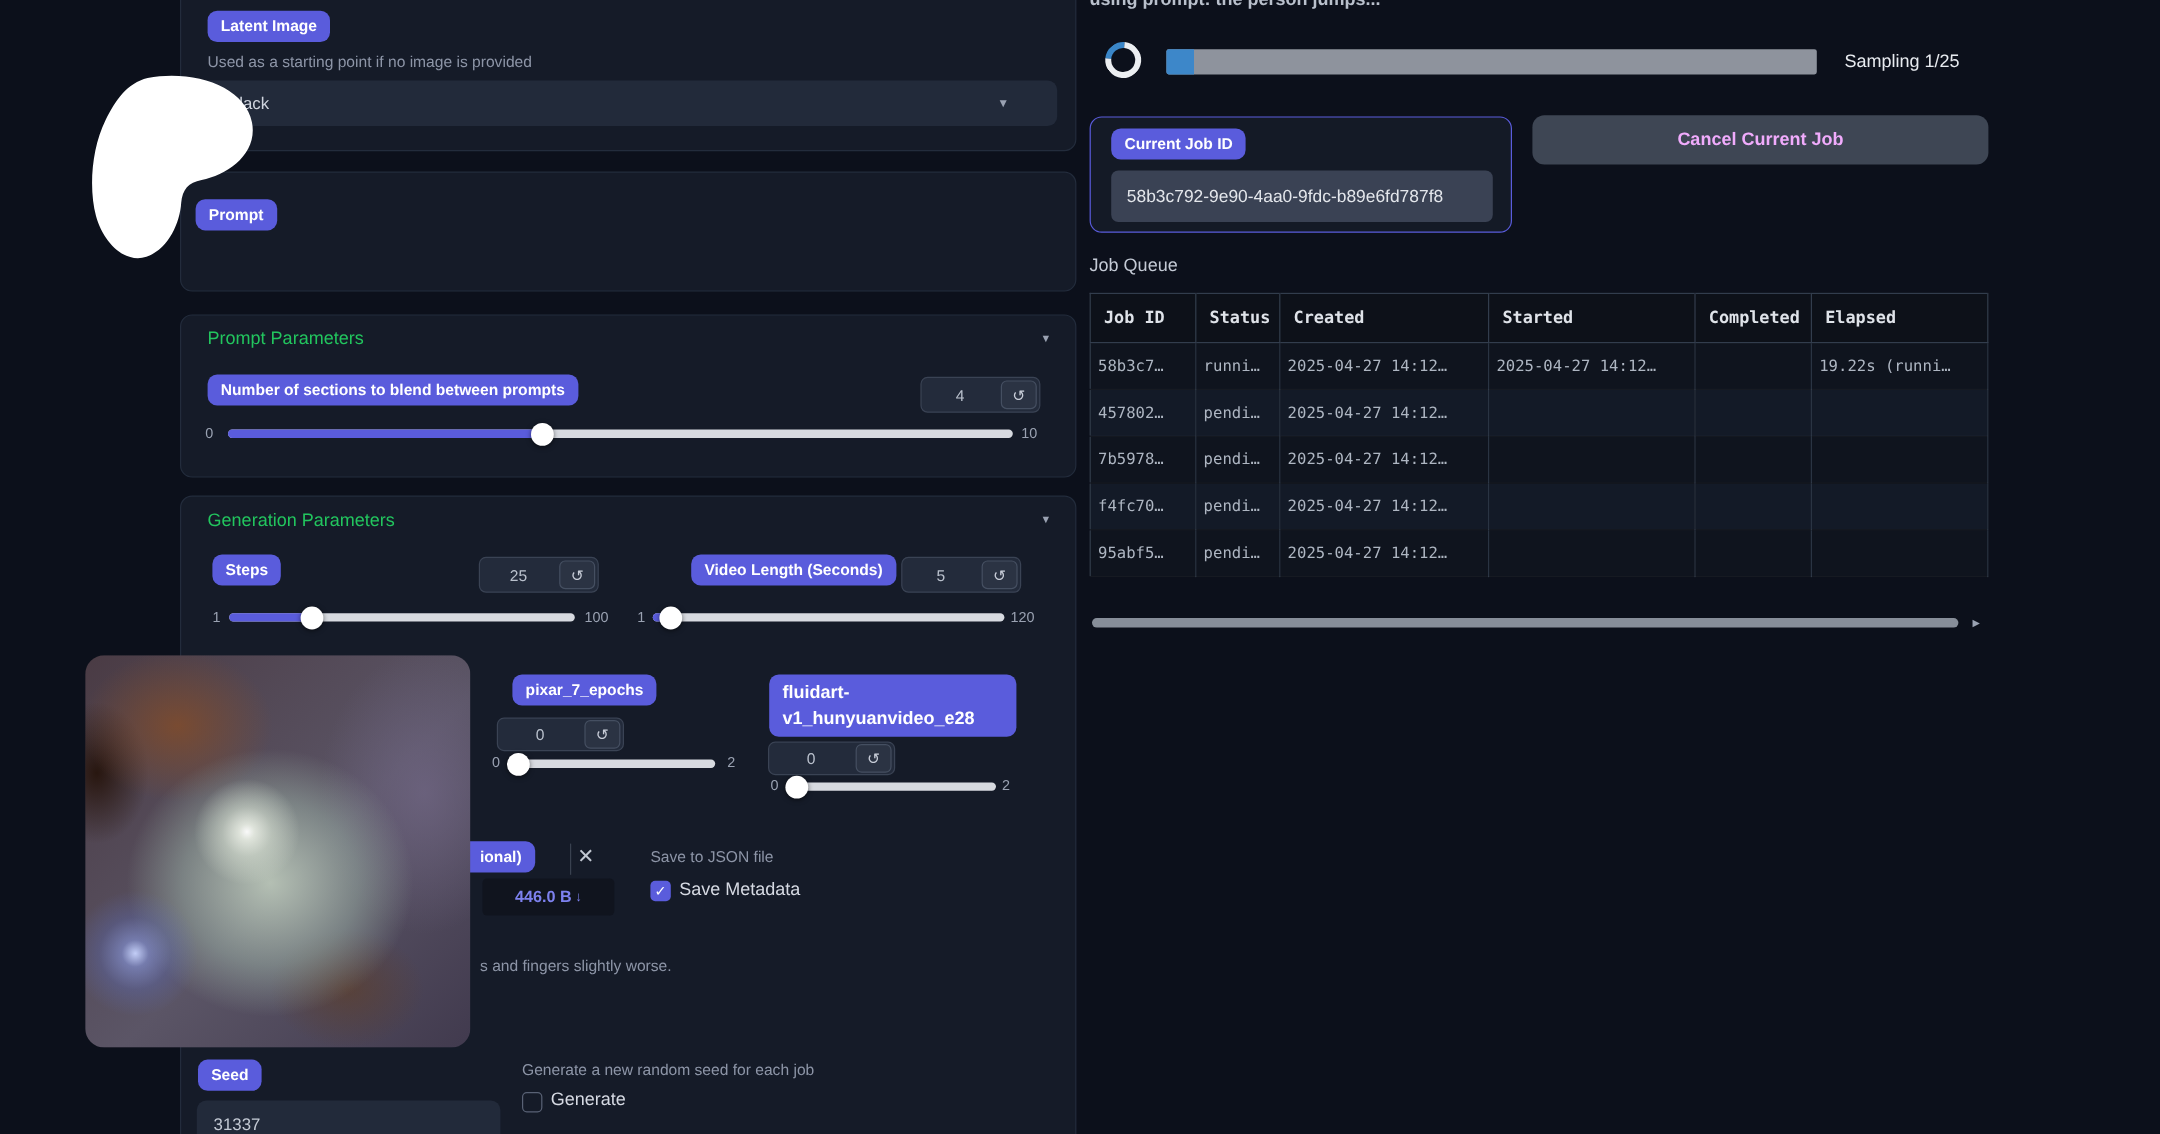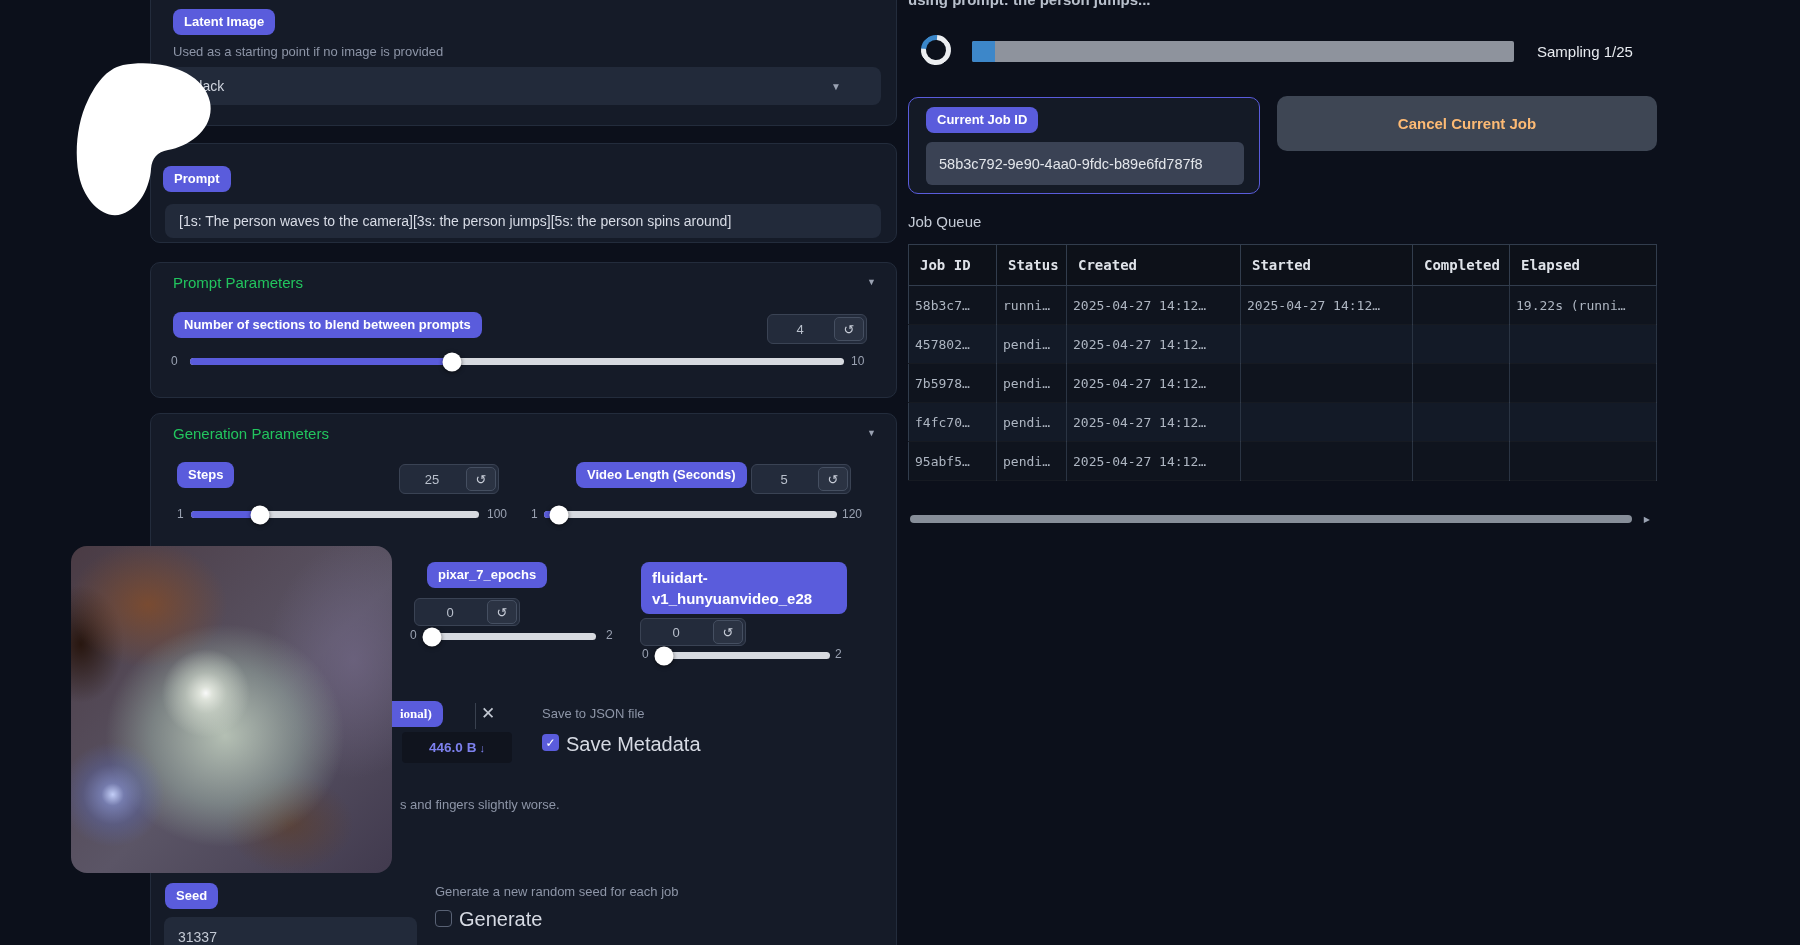--- a/index.html
+++ b/index.html
@@ -20,33 +20,33 @@
                   border-radius:5px;color:#c8cdd8;font-size:13px;display:flex;align-items:center;
                   justify-content:center;cursor:pointer;padding:0;}
   .s-label{position:absolute;font-size:12px;color:#9aa2b2;}
   .s-track{position:absolute;height:7px;background:#d7dae0;border-radius:4px;cursor:pointer;}
   .s-fill{height:100%;background:#5a5cdc;border-radius:4px 0 0 4px;}
   .s-handle{position:absolute;top:50%;width:19px;height:19px;background:#fff;border-radius:50%;
             transform:translate(-50%,-50%);box-shadow:0 1px 4px rgba(0,0,0,.55);cursor:grab;}
   .checkbox{position:absolute;width:17px;height:17px;border-radius:4px;box-sizing:border-box;cursor:pointer;}
   .checkbox.checked{background:#5a5cdc;color:#fff;font-size:12px;display:flex;align-items:center;justify-content:center;}
   .checkbox.unchecked{border:1.5px solid #596275;background:transparent;}
-  .chk-label{position:absolute;font-size:20px;color:#d6dae3;}
+  .chk-label{position:absolute;font-size:15px;color:#d6dae3;}
   
   .progress-track{position:absolute;left:972px;top:41px;width:542px;height:21px;background:#8e939d;border-radius:2px;}
   .progress-fill{height:100%;background:#3d87c9;border-radius:2px 0 0 2px;}
   .spinner{position:absolute;left:921px;top:35px;width:30px;height:30px;border-radius:50%;
            border:5.5px solid #eceef1;border-top-color:#3a86c8;transform:rotate(-40deg);box-sizing:border-box;}
   .jobid-panel{position:absolute;left:908px;top:97px;width:352px;height:97px;background:#141a26;
                border:1.5px solid #5a5cdc;border-radius:10px;box-sizing:border-box;}
   .jobid-value{position:absolute;left:17px;top:44px;width:318px;height:43px;background:#3a4254;
                border-radius:6px;display:flex;align-items:center;padding:0 13px;box-sizing:border-box;
                color:#e3e6eb;font-size:14.5px;}
-  .cancel-btn{position:absolute;left:1277px;top:96px;width:380px;height:55px;background:#3e4654;
-              border:none;border-radius:10px;color:#fdba74;font-weight:bold;font-size:15px;
+  .cancel-btn{position:absolute;left:1277px;top:96px;width:380px;height:41px;background:#3e4654;
+              border:none;border-radius:10px;color:#f0abfc;font-weight:bold;font-size:15px;
               font-family:"Liberation Sans",sans-serif;cursor:pointer;}
   .jq-table{position:absolute;left:908px;top:244px;width:748px;border-collapse:collapse;table-layout:fixed;
             font-family:"DejaVu Sans Mono",monospace;background:#0d1119;border:1px solid #323d4d;}
   .jq-table th{height:40px;font-size:14px;color:#dfe3e9;text-align:left;padding:0 11px;
                border-right:1px solid #323d4d;border-bottom:1px solid #323d4d;font-weight:bold;
                white-space:nowrap;overflow:hidden;}
   .jq-table td{height:38px;font-size:13px;color:#aeb6c2;padding:0 6px;border-right:1px solid #2a3443;
                border-bottom:1px solid rgba(255,255,255,0.04);white-space:nowrap;overflow:hidden;}
   .jq-table tbody tr:nth-child(odd){background:#0f141e;}
   .jq-table tbody tr:nth-child(even){background:#131a27;}
@@ -66,21 +66,21 @@
       linear-gradient(135deg, #4a3b44, #5b5566 55%, #413a4e);}
   .nebula .stars{position:absolute;left:0;top:0;width:2px;height:2px;background:transparent;border-radius:50%;
     box-shadow:60px 48px 0 1px #ffd9a8, 118px 50px 0 1px #fff, 262px 30px 0 0 #ffab66,
       300px 70px 0 0 #ff9a55, 40px 110px 0 0 #e8a060, 150px 140px 0 0 #ffc089,
       230px 120px 0 0 #ff9a55, 288px 150px 0 1px #ffba77, 100px 170px 0 0 #ff9а55,
       205px 185px 0 0 #ffae66, 255px 210px 0 0 #e89050, 70px 230px 0 0 #ffac60,
       160px 250px 0 0 #ff9a55, 300px 250px 0 1px #ffc590, 120px 290px 0 0 #ff9a55,
       220px 300px 0 0 #e8954f, 35px 300px 0 0 #ffab66, 295px 305px 0 1px #ffffff;}
   .blob{position:absolute;left:74px;top:62px;z-index:6;}
   .status-clip{position:absolute;left:908px;top:-9px;font-size:15px;font-weight:bold;color:#b9c0cc;}
-  .frag-badge{border-radius:0 8px 8px 0;font-family:Liberation Serif, serif;}
+  .frag-badge{border-radius:0 8px 8px 0;}
   .clear-x{position:absolute;font-size:17px;color:#c2c8d2;cursor:pointer;}
   .v-div{position:absolute;width:1px;background:#39414f;}
   .filebox{position:absolute;left:402px;top:732px;width:110px;height:31px;background:#10141e;border-radius:4px;
            display:flex;align-items:center;justify-content:center;color:#7d81ee;font-size:13.5px;font-weight:bold;cursor:pointer;}
   .caret{position:absolute;font-size:10px;color:#9aa2b2;}
 </style>
 </head>
 <body>
 
 <div class="stage">
@@ -89,23 +89,20 @@
     <span class="badge" style="left:22px;top:50px;">Latent Image</span>
     <span class="muted" style="left:22px;top:85px;">Used as a starting point if no image is provided</span>
     <div class="input" style="left:14px;top:108px;width:716px;height:38px;">
       <span style="padding-left:11px;">Black</span>
       <span class="caret" style="right:40px;top:14px;">▼</span>
     </div>
   </div>
 
   <div class="block" style="left:150px;top:143px;width:745px;height:98px;">
     <span class="badge" style="left:12px;top:22px;">Prompt</span>
-    <div class="input" style="left:14px;top:60px;width:716px;height:34px;font-size:14px;color:#d8dce6;">
-      <span style="white-space:nowrap;overflow:hidden;">[1s: The person waves to the camera][3s: the person jumps][5s: the person spins around]</span>
-    </div>
   </div>
 
   <div class="block" style="left:150px;top:262px;width:745px;height:134px;">
     <span class="title" style="left:22px;top:11px;">Prompt Parameters</span>
     <span class="acc-arrow" style="right:20px;top:14px;">▼</span>
     <span class="badge" style="left:22px;top:49px;">Number of sections to blend between prompts</span>
     <div class="stepper" style="left:616px;top:51px;">
       <span class="val">4</span>
       <button class="reset">↺</button>
     </div>

